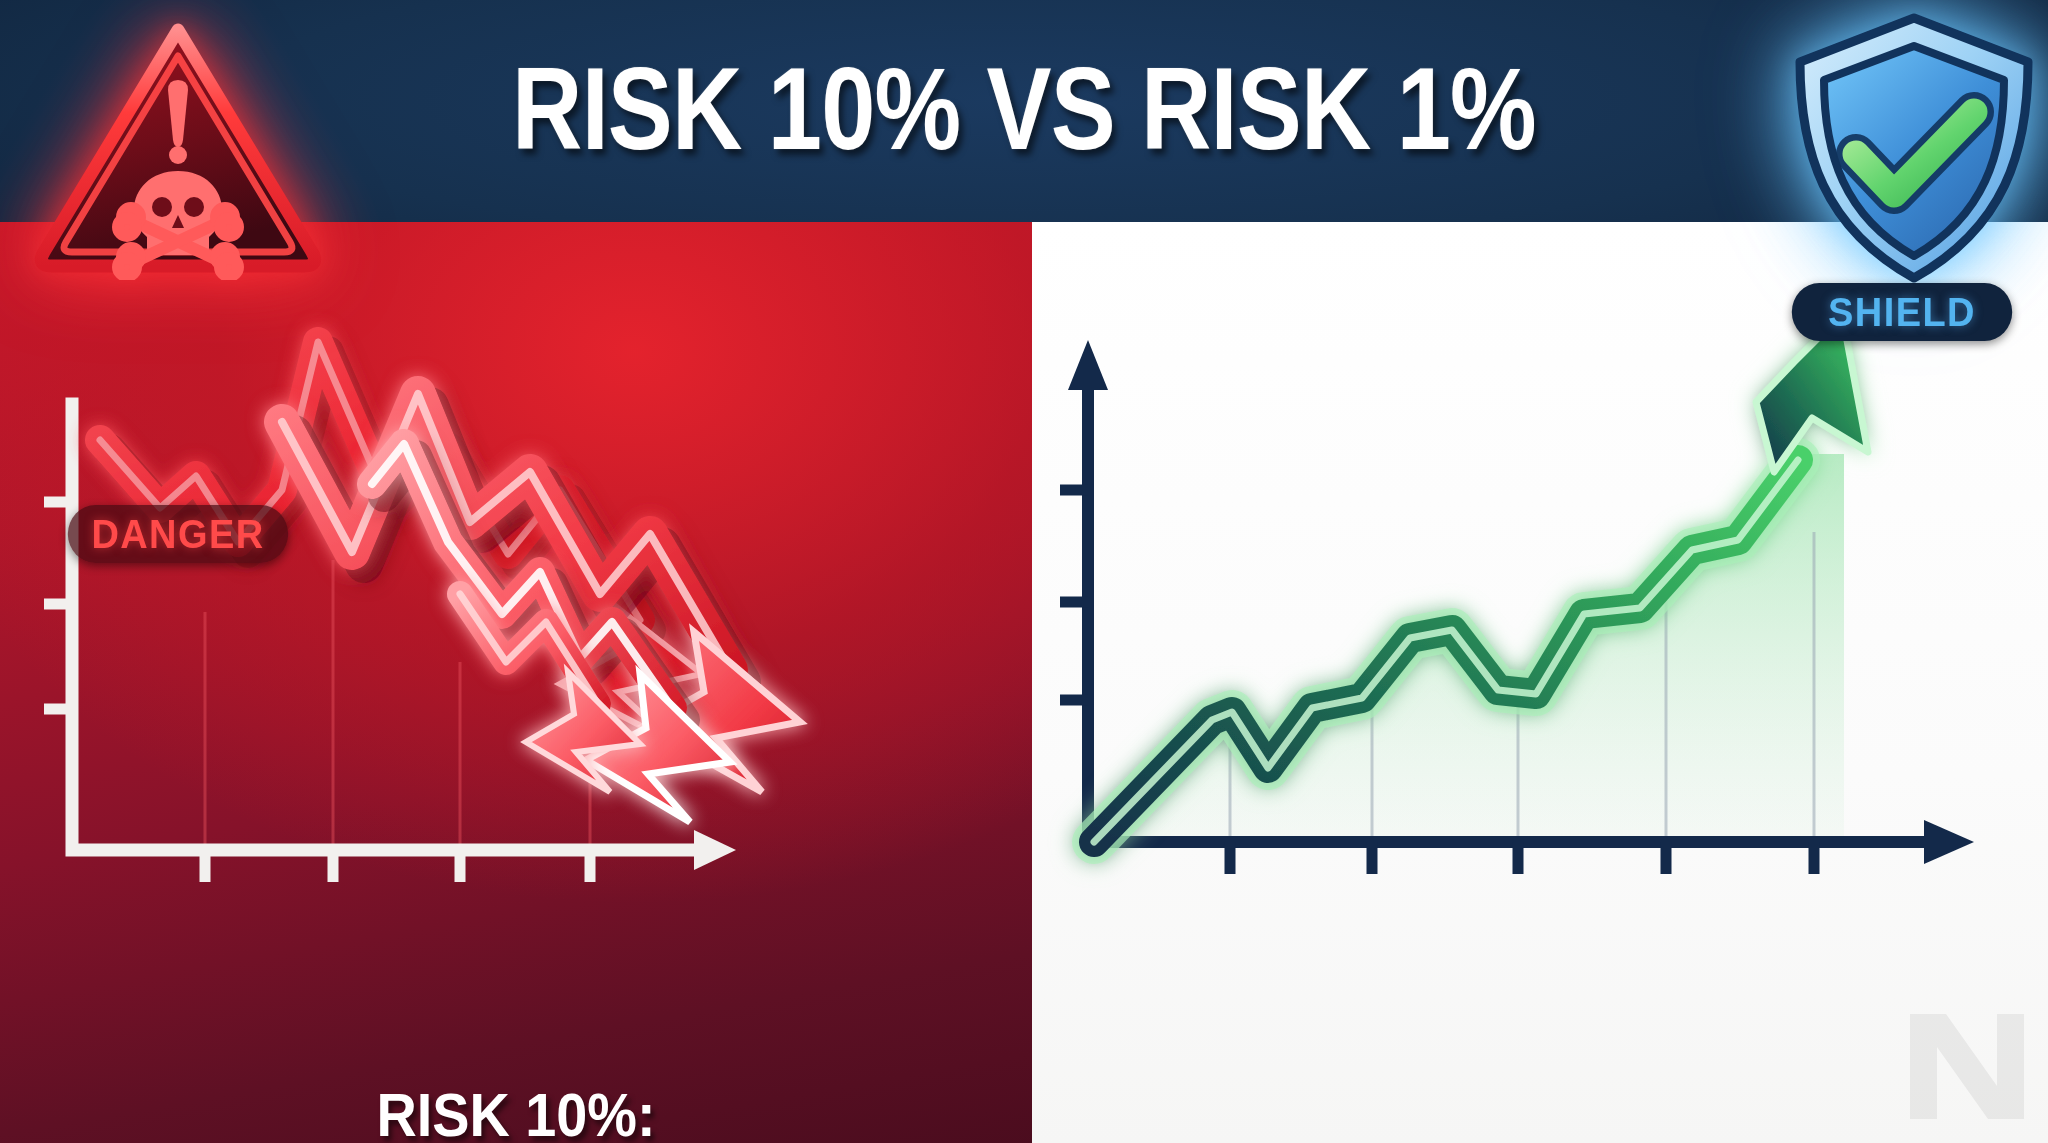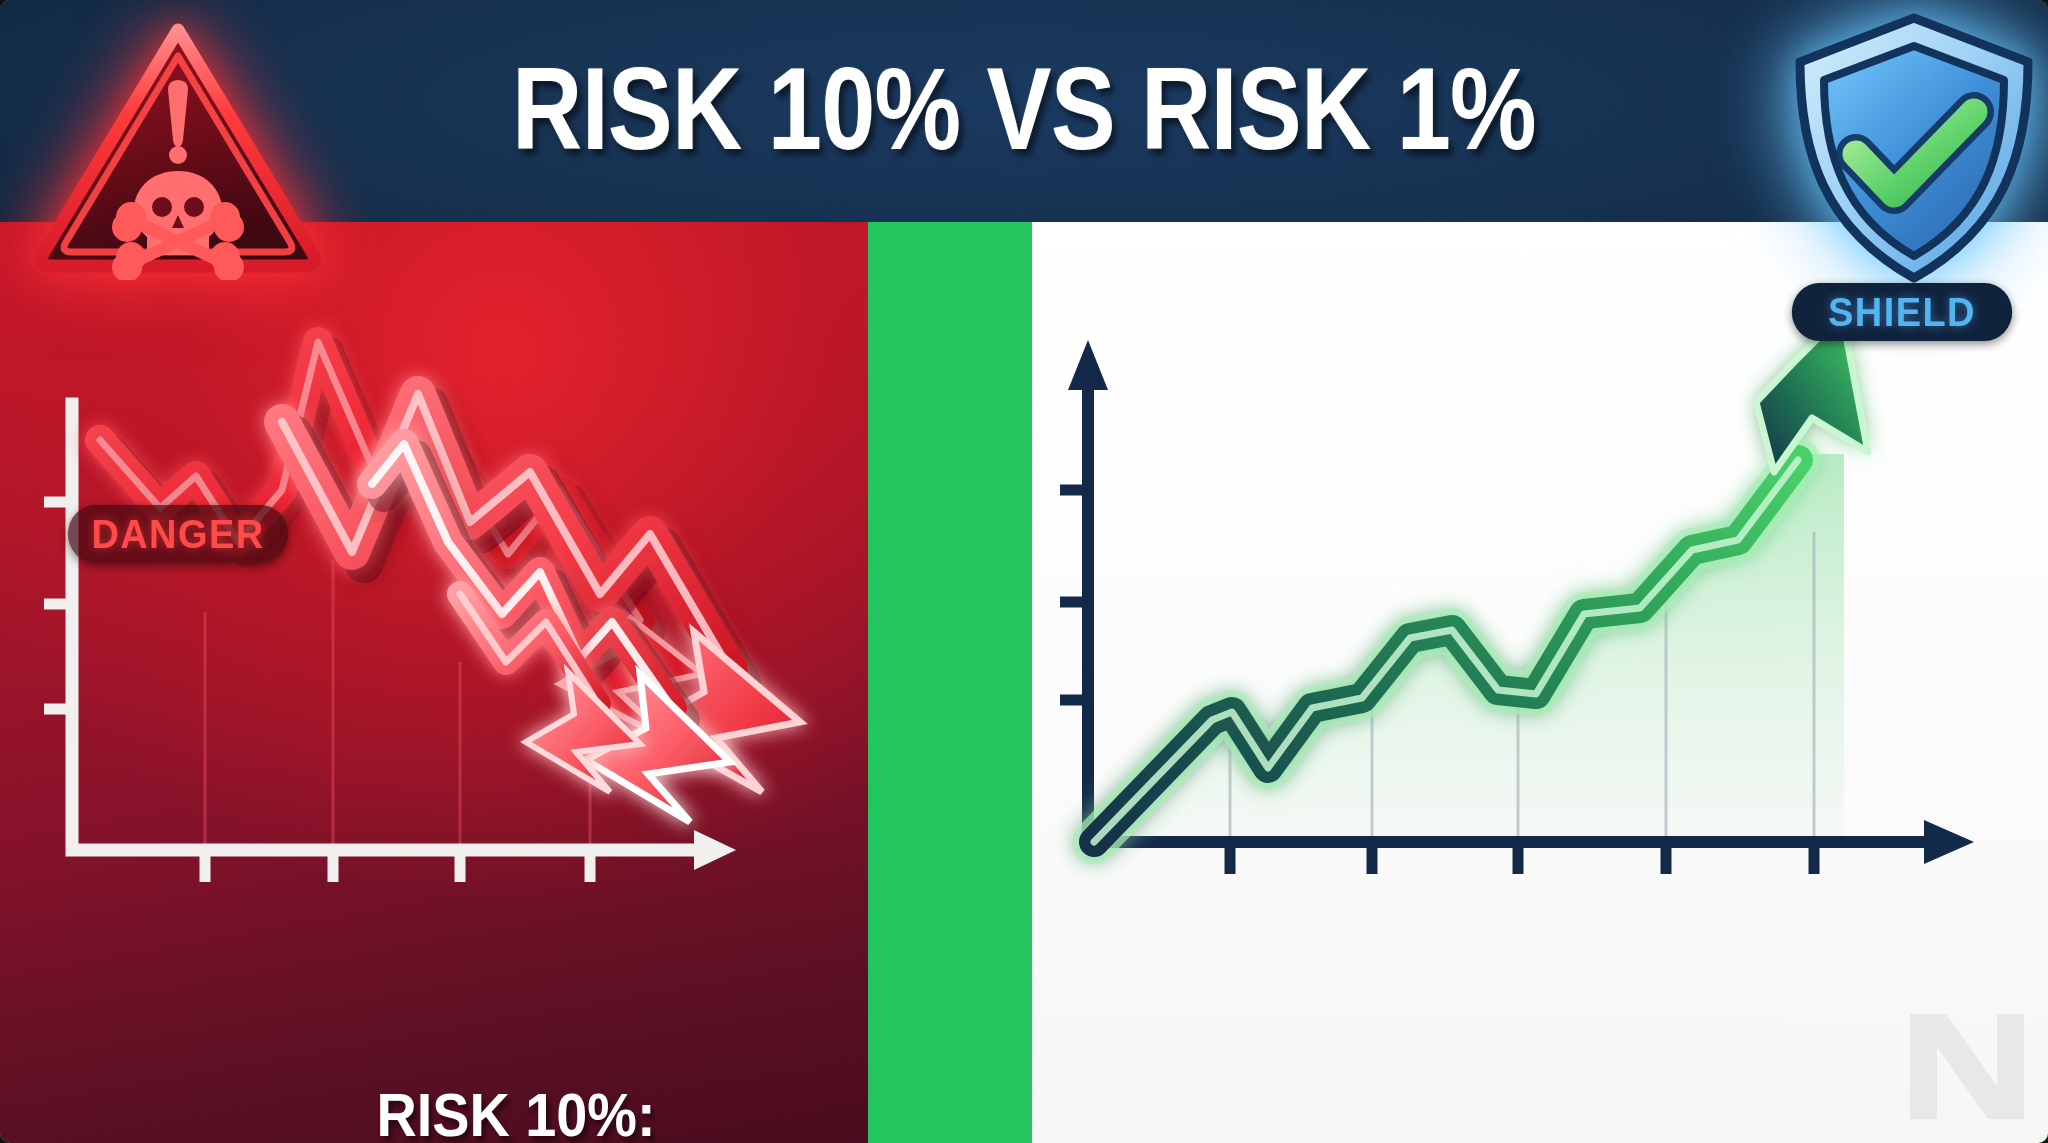--- a/index.html
+++ b/index.html
@@ -1,20 +1,19 @@
 <!DOCTYPE html>
 <html><head>
 <meta charset="utf-8">
 <style>
   html,body{margin:0;padding:0;background:#111;}
   #root{
     position:relative;width:2048px;height:1143px;overflow:hidden;
     font-family:"Liberation Sans", sans-serif;
-    background:#22c55e;
-    border-radius:10px;
+    background:#14532d;
   }
 
   
   #header{
     position:absolute;left:0;top:0;width:2048px;height:222px;
     background:radial-gradient(ellipse 70% 120% at 50% 45%, #1b3a60 0%, #16314f 55%, #10243c 100%);
     overflow:hidden;
   }
   #header-title{
     position:absolute;left:0;top:0;width:2048px;height:222px;
@@ -34,21 +33,21 @@
     filter:drop-shadow(0 0 34px rgba(255,40,50,.72)) drop-shadow(0 0 14px rgba(255,60,60,.6));
   }
   
   #shield-icon{
     position:absolute;left:1778px;top:2px;width:272px;height:290px;z-index:6;
     filter:drop-shadow(0 0 40px rgba(90,190,255,.80)) drop-shadow(0 0 16px rgba(130,210,255,.6));
   }
 
   
   #panel-left{
-    position:absolute;left:0;top:222px;width:868px;height:921px;overflow:hidden;
+    position:absolute;left:0;top:222px;width:1093px;height:921px;overflow:hidden;
     background:
       radial-gradient(ellipse 90% 80% at 58% 14%, rgba(230,35,45,.95) 0%, rgba(196,24,37,.6) 42%, rgba(120,14,30,0) 75%),
       linear-gradient(170deg, #c9182a 0%, #b0162a 28%, #86122a 58%, #5e1024 82%, #4a0c1e 100%);
   }
   #panel-right{
     position:absolute;left:1032px;top:222px;width:1016px;height:921px;overflow:hidden;
     background:linear-gradient(180deg,#ffffff 0%,#fbfbfb 60%,#f6f6f5 100%);
   }
 
   

